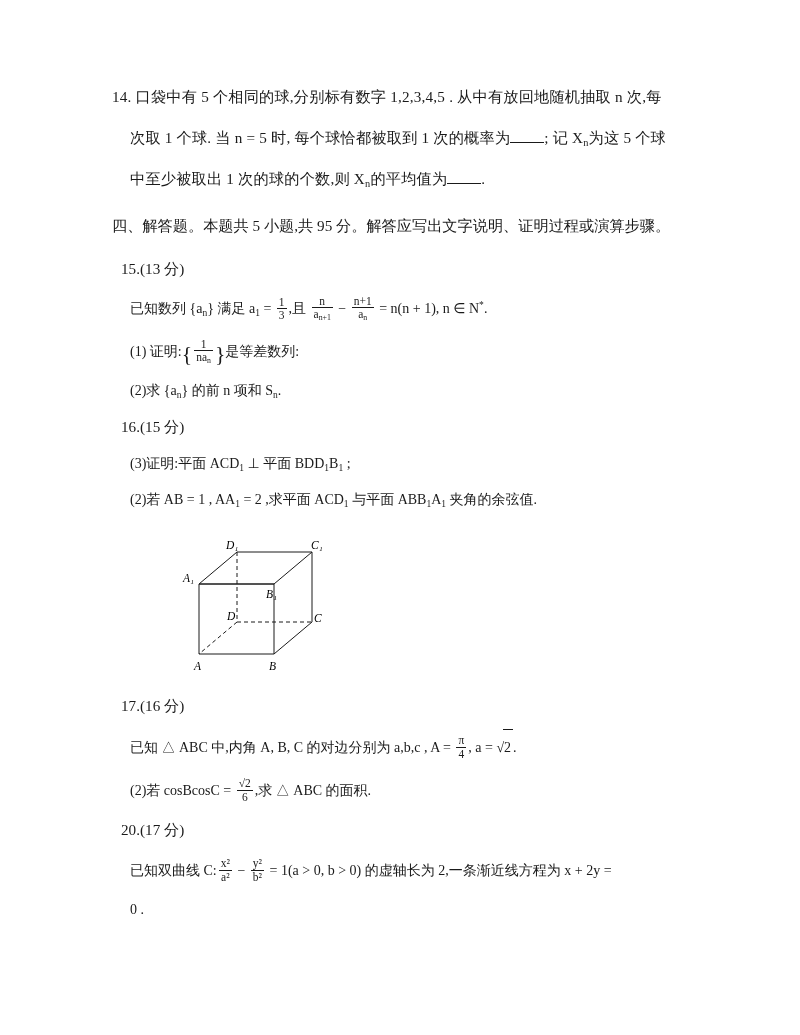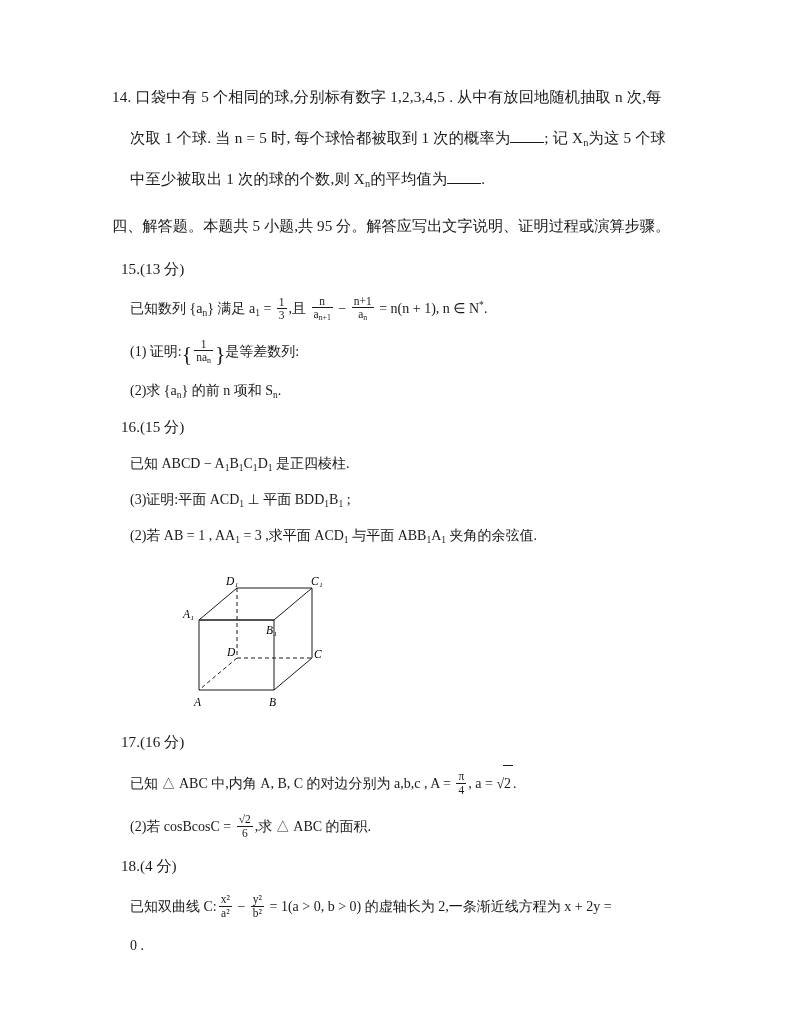--- a/index.html
+++ b/index.html
@@ -133,27 +133,24 @@
         <span>(1) 证明:</span><span class="bigbrace">{</span><span class="frac"><span class="num">1</span><span class="den"><span>na</span><sub>n</sub></span></span><span class="bigbrace">}</span><span>是等差数列:</span>
       </p>
       <p class="body-line">
         <span>(2)求 {a</span><sub>n</sub><span>} 的前 n 项和 S</span><sub>n</sub><span>.</span>
       </p>
     </div>
 
     <div>
       <p class="qnum">16.(15 分)</p>
       <p class="body-line">
-        <span>已知 ABCD − A</span><sub>1</sub><span>B</span><sub>1</sub><span>C</span><sub>1</sub><span>D</span><sub>1</sub><span> 是正四棱柱.</span>
+        <span>(3)证明:平面 ACD</span><sub>1</sub><span> ⊥ 平面 BDD</span><sub>1</sub><span>B</span><sub>1</sub><span> ;</span>
       </p>
       <p class="body-line">
-        <span>(3)证明:平面 ACD</span><sub>1</sub><span> ⊥ 平面 BDD</span><sub>1</sub><span>B</span><sub>1</sub><span> ;</span>
-      </p>
-      <p class="body-line">
-        <span>(2)若 AB = 1 , AA</span><sub>1</sub><span> = 3 ,求平面 ACD</span><sub>1</sub><span> 与平面 ABB</span><sub>1</sub><span>A</span><sub>1</sub><span> 夹角的余弦值.</span>
+        <span>(2)若 AB = 1 , AA</span><sub>1</sub><span> = 2 ,求平面 ACD</span><sub>1</sub><span> 与平面 ABB</span><sub>1</sub><span>A</span><sub>1</sub><span> 夹角的余弦值.</span>
       </p>
 
       <div class="figure">
         <svg width="190" height="160" viewBox="0 0 190 160">
 
           <g stroke="#1a1a1a" stroke-width="1" fill="none">
 
             <path d="M 27,62 L 102,62 L 140,30 L 65,30 Z"></path>
 
             <line x1="27" y1="62" x2="27" y2="132"></line>
@@ -184,21 +181,21 @@
       <p class="qnum">17.(16 分)</p>
       <p class="body-line tall">
         <span>已知 △ ABC 中,内角 A, B, C 的对边分别为 a,b,c , A = </span><span class="frac"><span class="num">π</span><span class="den">4</span></span><span>, a = </span><span class="radic">√</span><span class="sqrt">2</span><span>.</span>
       </p>
       <p class="body-line tall">
         <span>(2)若 cosBcosC = </span><span class="frac"><span class="num">√2</span><span class="den">6</span></span><span>,求 △ ABC 的面积.</span>
       </p>
     </div>
 
     <div>
-      <p class="qnum">18.(4 分)</p>
+      <p class="qnum">20.(17 分)</p>
       <p class="body-line tall">
         <span>已知双曲线 C:</span><span class="frac"><span class="num">x²</span><span class="den">a²</span></span><span> − </span><span class="frac"><span class="num">y²</span><span class="den">b²</span></span><span> = 1(a &gt; 0, b &gt; 0) 的虚轴长为 2,一条渐近线方程为 x + 2y =</span>
       </p>
       <p class="body-line">0 .</p>
 
     </div>
 
   </div>
 </div>
 

